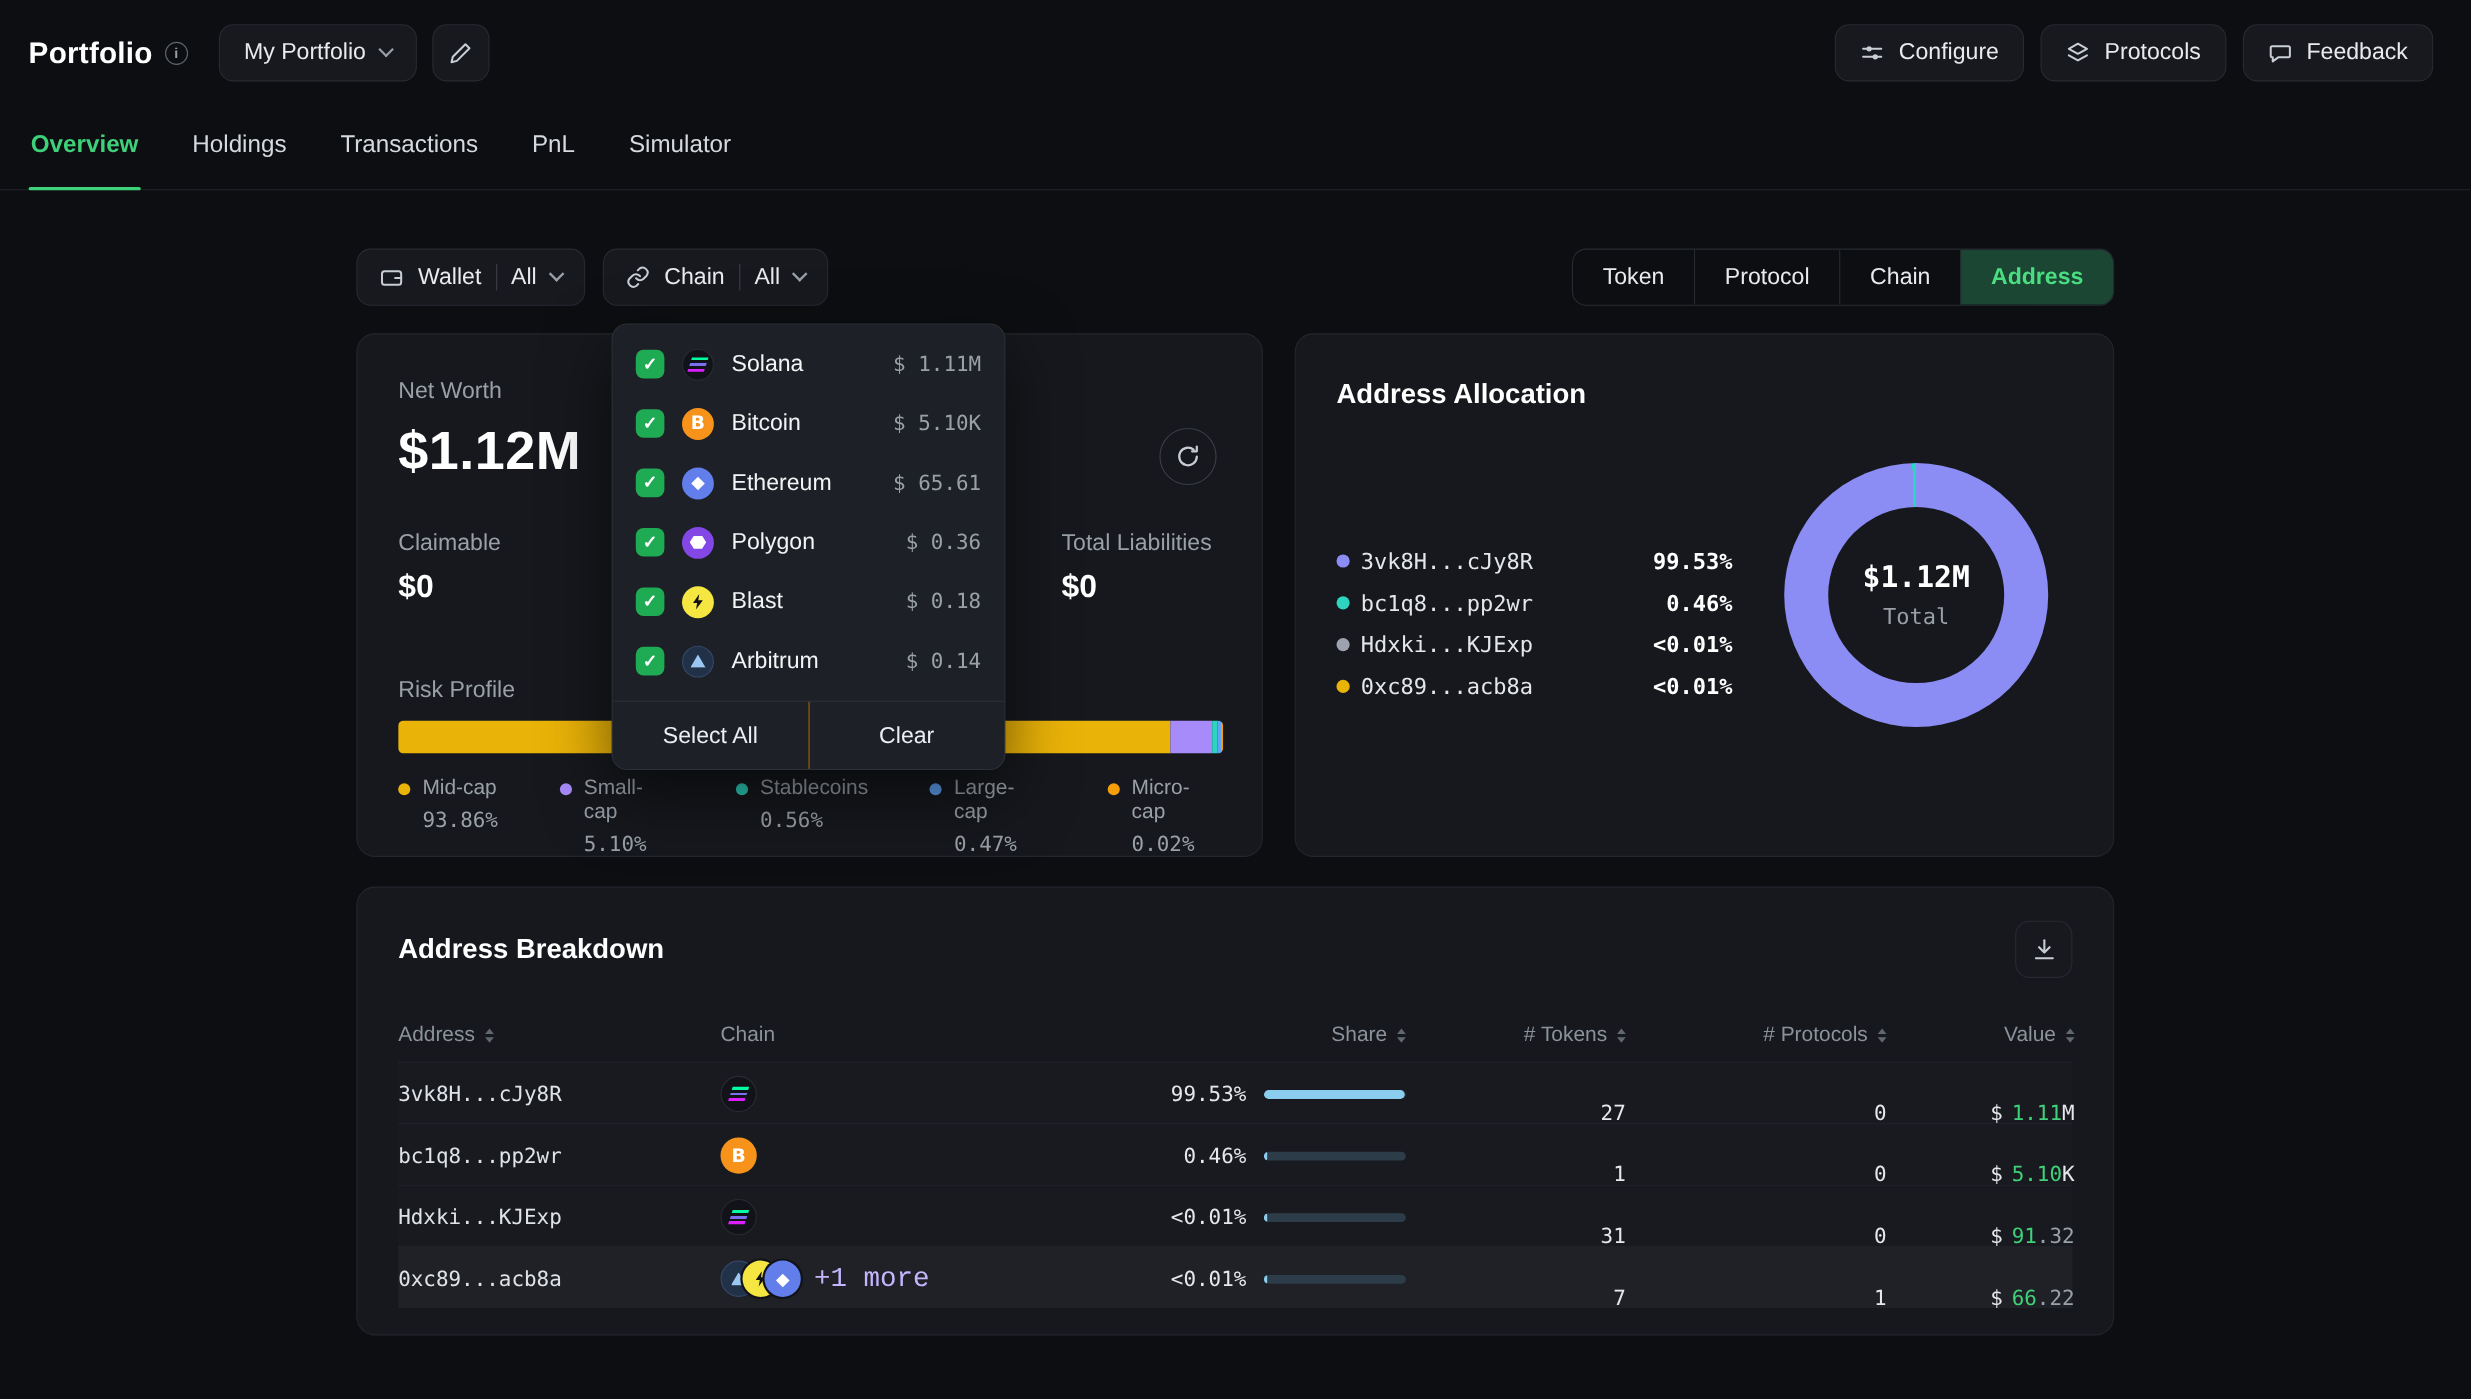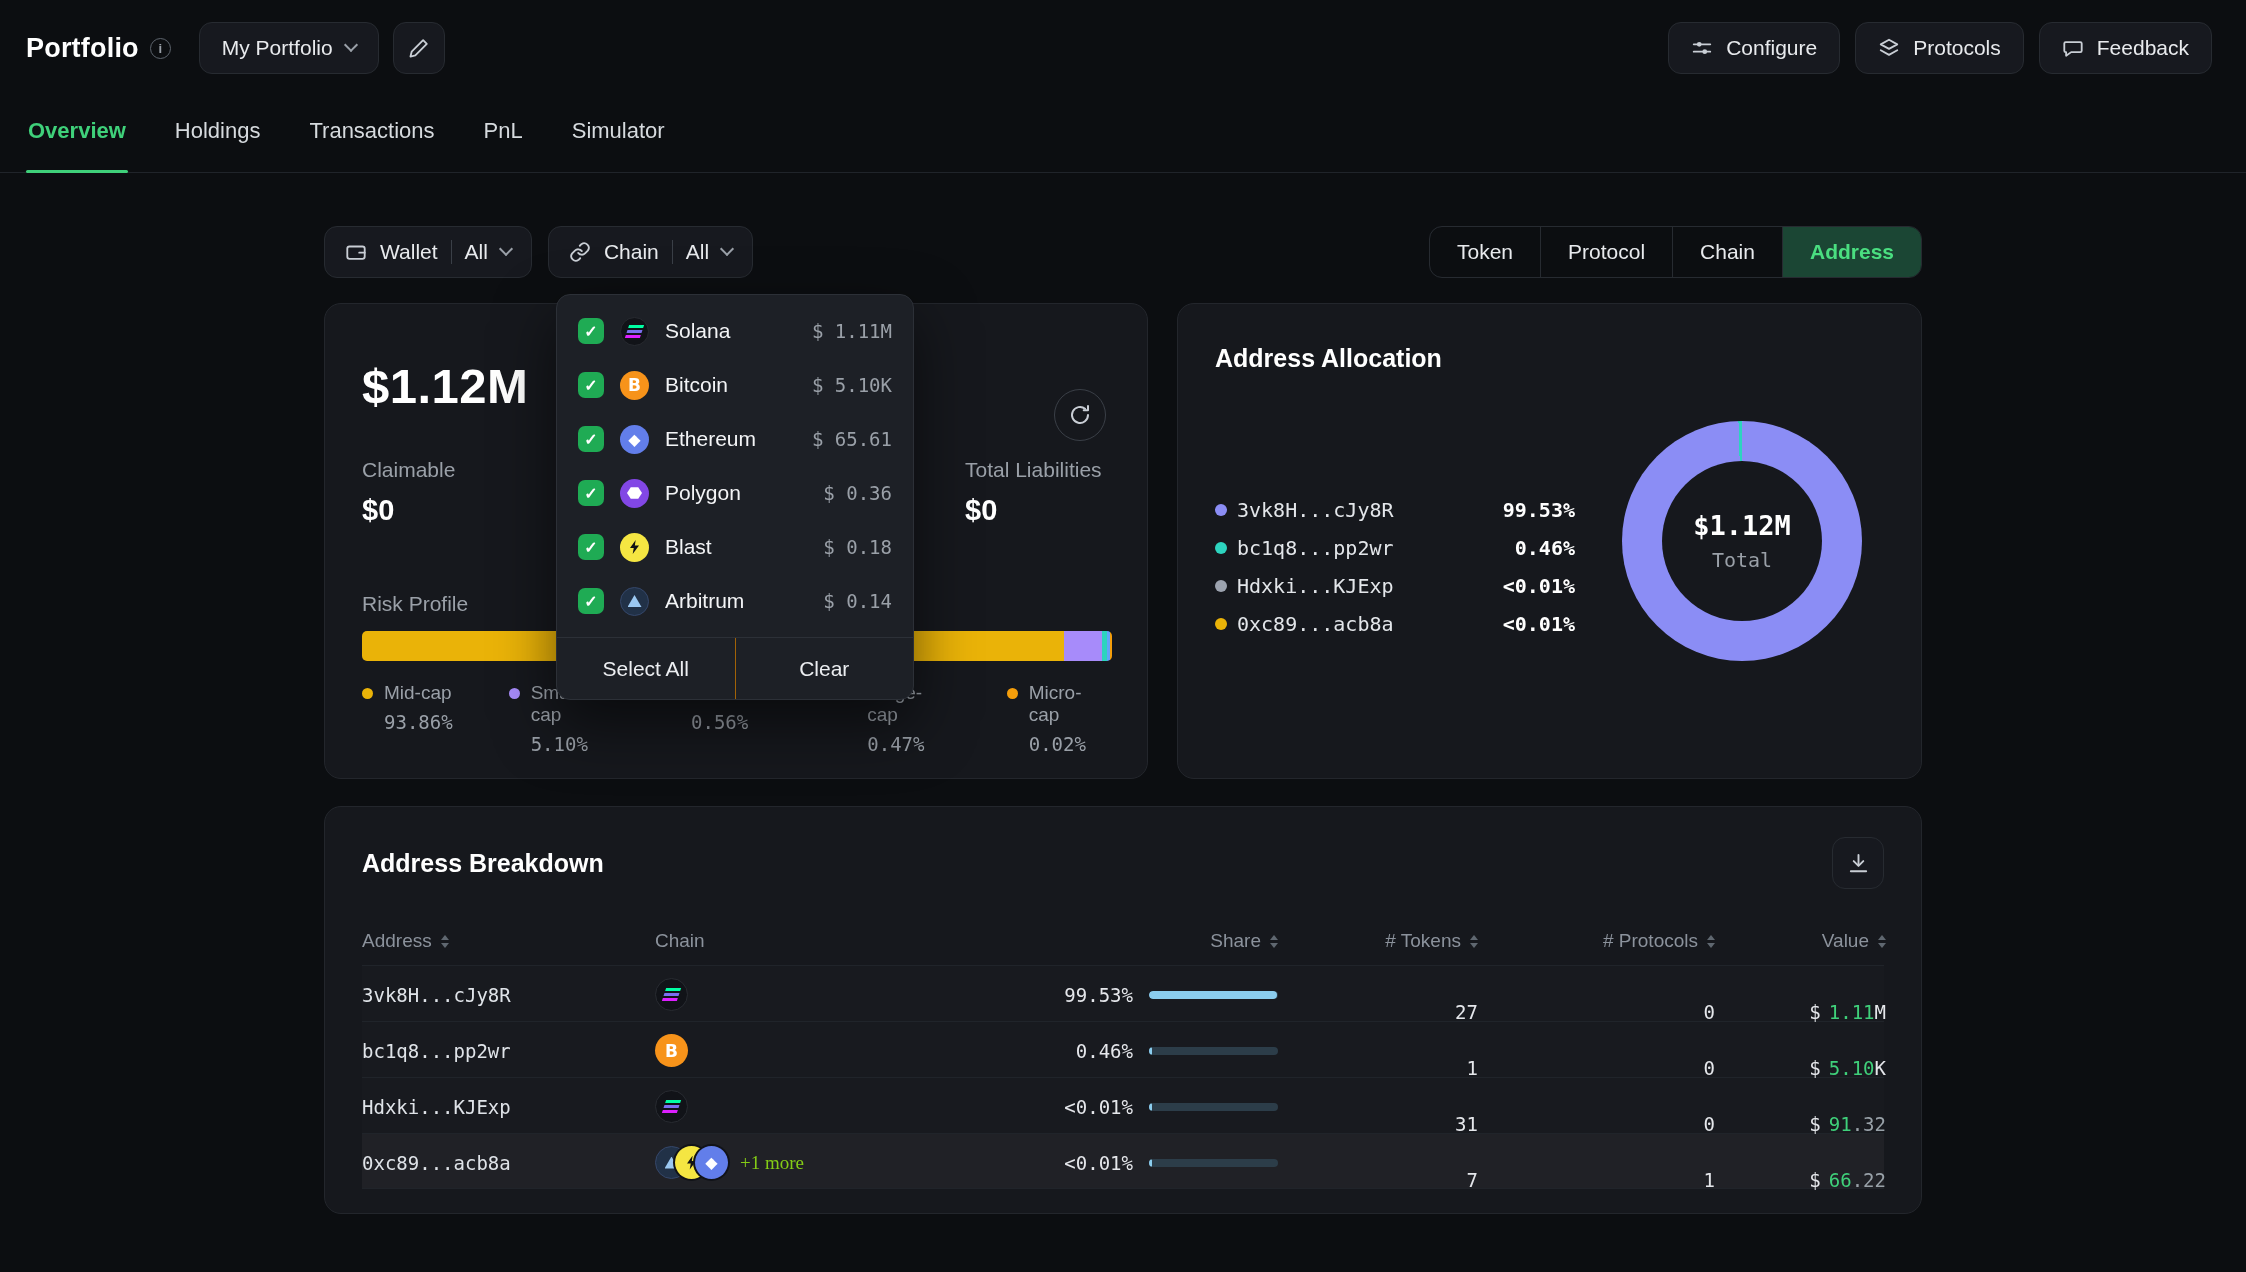--- a/index.html
+++ b/index.html
@@ -111,21 +111,21 @@
   .td.r { text-align:right;margin-top:35px; }
   .td.addr { color:#dfe3e8; }
   .chain-cell { display:flex; align-items:center; }
   .share-cell { display:flex; align-items:center; justify-content:flex-end; gap:16px; }
   .share-bar { width:129px; height:8px; border-radius:4px; background:#2c3d49; overflow:hidden; }
   .share-fill { height:100%; background:#8bcdee; border-radius:4px; }
   .val-prefix { color:#e5e7eb; margin-right:8px; }
   .val-num { color:#3fd07a; }
   .val-dim { color:#98a1a8; }
   .val-suffix { color:#e5e7eb; }
-  .more-chains { font-size:19px; color:#84cc16; margin-left:12px; font-family:Liberation Serif, serif; }
+  .more-chains { font-size:25px; color:#c4b5fd; margin-left:12px; font-family:Liberation Mono, monospace; }
 
   
   .ci { position:relative; border-radius:50%; display:inline-flex; align-items:center; justify-content:center; flex:none; }
   .s33 { width:33px; height:33px; }
   .s29 { width:29px; height:29px; }
   .ci.ov { margin-left:-13px; box-shadow:0 0 0 2px #111318; }
   .ci.solana { background:#111318; border:1px solid #282b31; }
   .ci.solana::before { content:""; width:15px; height:13px; transform:skewX(-18deg);
     background:linear-gradient(180deg,#00ffa3 0 2.6px,transparent 2.6px 5.2px,#7a6ff0 5.2px 7.8px,transparent 7.8px 10.4px,#dc1fff 10.4px 13px); }
   .ci.bitcoin { background:#f7931a; }
@@ -241,20 +241,21 @@
         <div class="seg">Token</div>
         <div class="seg">Protocol</div>
         <div class="seg">Chain</div>
         <div class="seg active">Address</div>
       </div>
     </div>
 
     <div class="cards-row">
 
       <section class="card nw-card">
+        <div class="muted">Net Worth</div>
         <div class="nw-value">$1.12M</div>
 
         <button class="refresh-btn">
           <svg class="ic" width="24" height="24" viewBox="0 0 24 24">
               <path d="M20 12a8 8 0 1 1-2.9-6.2"></path>
               <path d="M20 3v4.3h-4.3"></path>
             </svg>
         </button>
 
         <div class="stats-row">

